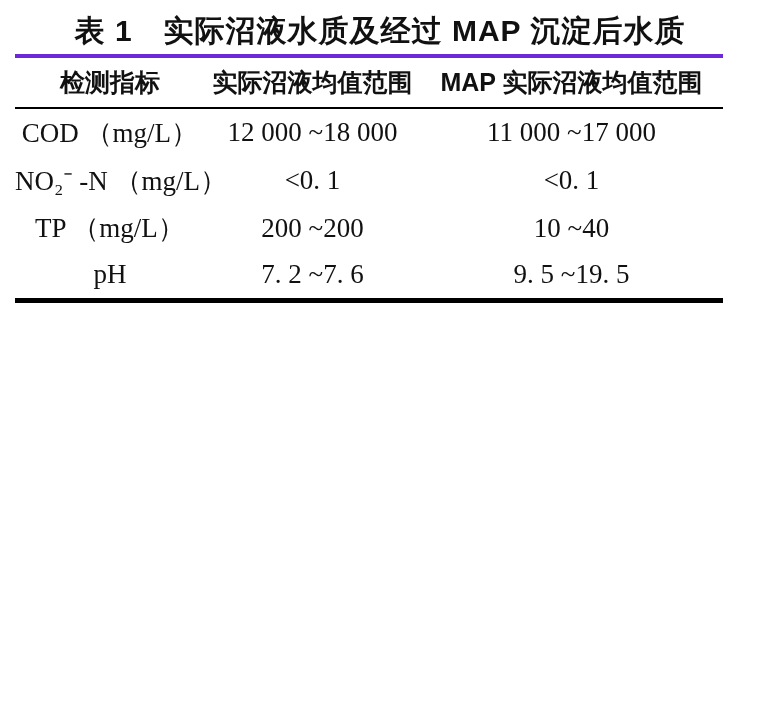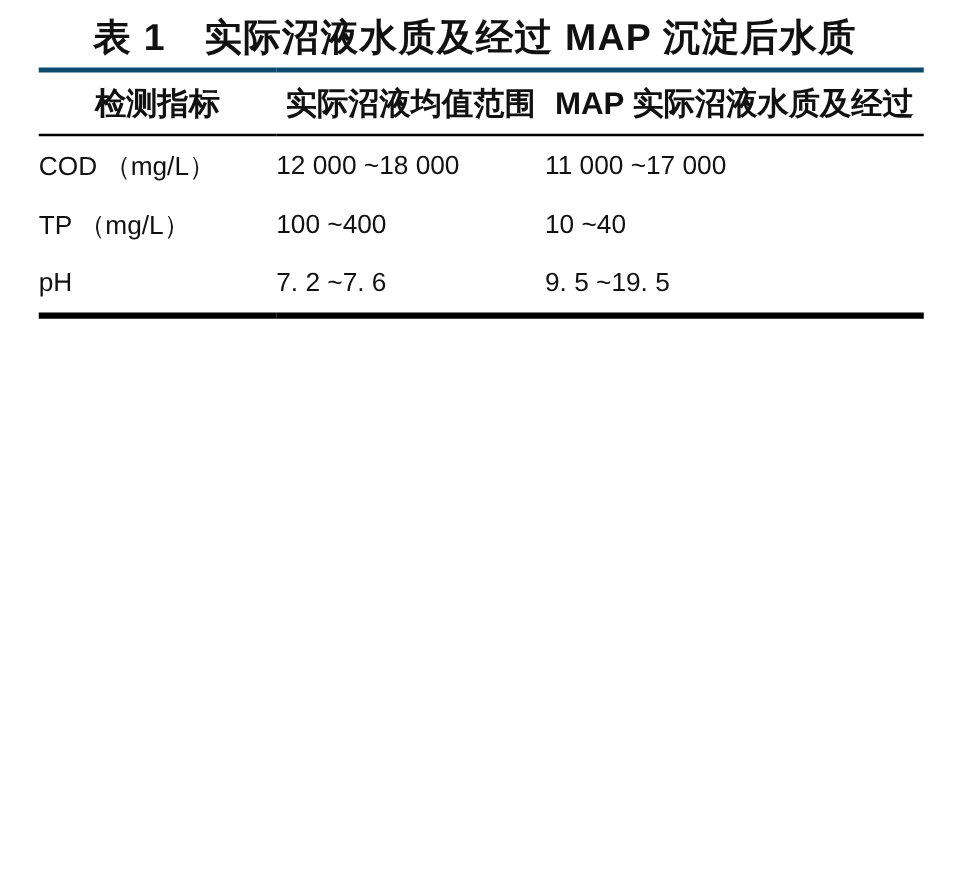--- a/index.html
+++ b/index.html
@@ -32,25 +32,25 @@
   .caption-en {
     width: 740px;
     text-align: center;
     font-family: "Liberation Serif", "DejaVu Serif", serif;
     font-weight: bold;
     font-size: 27px;
     line-height: 46px;
     white-space: nowrap;
   }
   table.data-table {
-    margin-left: 31px;
+    margin-left: 15px;
     width: 708px;
     table-layout: fixed;
     border-collapse: collapse;
-    border-top: 4px solid #0c4a6e;
+    border-top: 4px solid #6d28d9;
     border-bottom: 5px solid #000000;
   }
   col.c1 { width: 190px; }
   col.c2 { width: 215px; }
   col.c3 { width: 303px; }
   thead tr {
     height: 52px;
     border-bottom: 2px solid #000000;
   }
   tbody tr {
@@ -59,22 +59,23 @@
   th {
     font-family: "Liberation Sans", "DejaVu Sans", sans-serif;
     font-weight: bold;
     font-size: 25px;
     text-align: center;
     vertical-align: middle;
     padding: 0;
     white-space: nowrap;
   }
   td {
-    font-family: Liberation Sans, sans-serif;
-    font-size: 21px;
+    font-family: Liberation Serif, serif;
+    font-size: 27px;
+    text-align: center;
     vertical-align: middle;
     padding: 0;
     white-space: nowrap;
   }
 </style>
 </head>
 <body>
 
 <div class="page">
 
@@ -85,32 +86,37 @@
   <table class="data-table">
     <colgroup>
       <col class="c1">
       <col class="c2">
       <col class="c3">
     </colgroup>
     <thead>
       <tr>
         <th>检测指标</th>
         <th>实际沼液均值范围</th>
-        <th>MAP 实际沼液水质及经过</th>
+        <th>MAP 实际沼液均值范围</th>
       </tr>
     </thead>
     <tbody>
       <tr>
         <td>COD （mg/L）</td>
         <td>12 000 ~18 000</td>
         <td>11 000 ~17 000</td>
       </tr>
       <tr>
+        <td>NO₂⁻ -N （mg/L）</td>
+        <td>&lt;0. 1</td>
+        <td>&lt;0. 1</td>
+      </tr>
+      <tr>
         <td>TP （mg/L）</td>
-        <td>100 ~400</td>
+        <td>200 ~200</td>
         <td>10 ~40</td>
       </tr>
       <tr>
         <td>pH</td>
         <td>7. 2 ~7. 6</td>
         <td>9. 5 ~19. 5</td>
       </tr>
     </tbody>
   </table>
 

